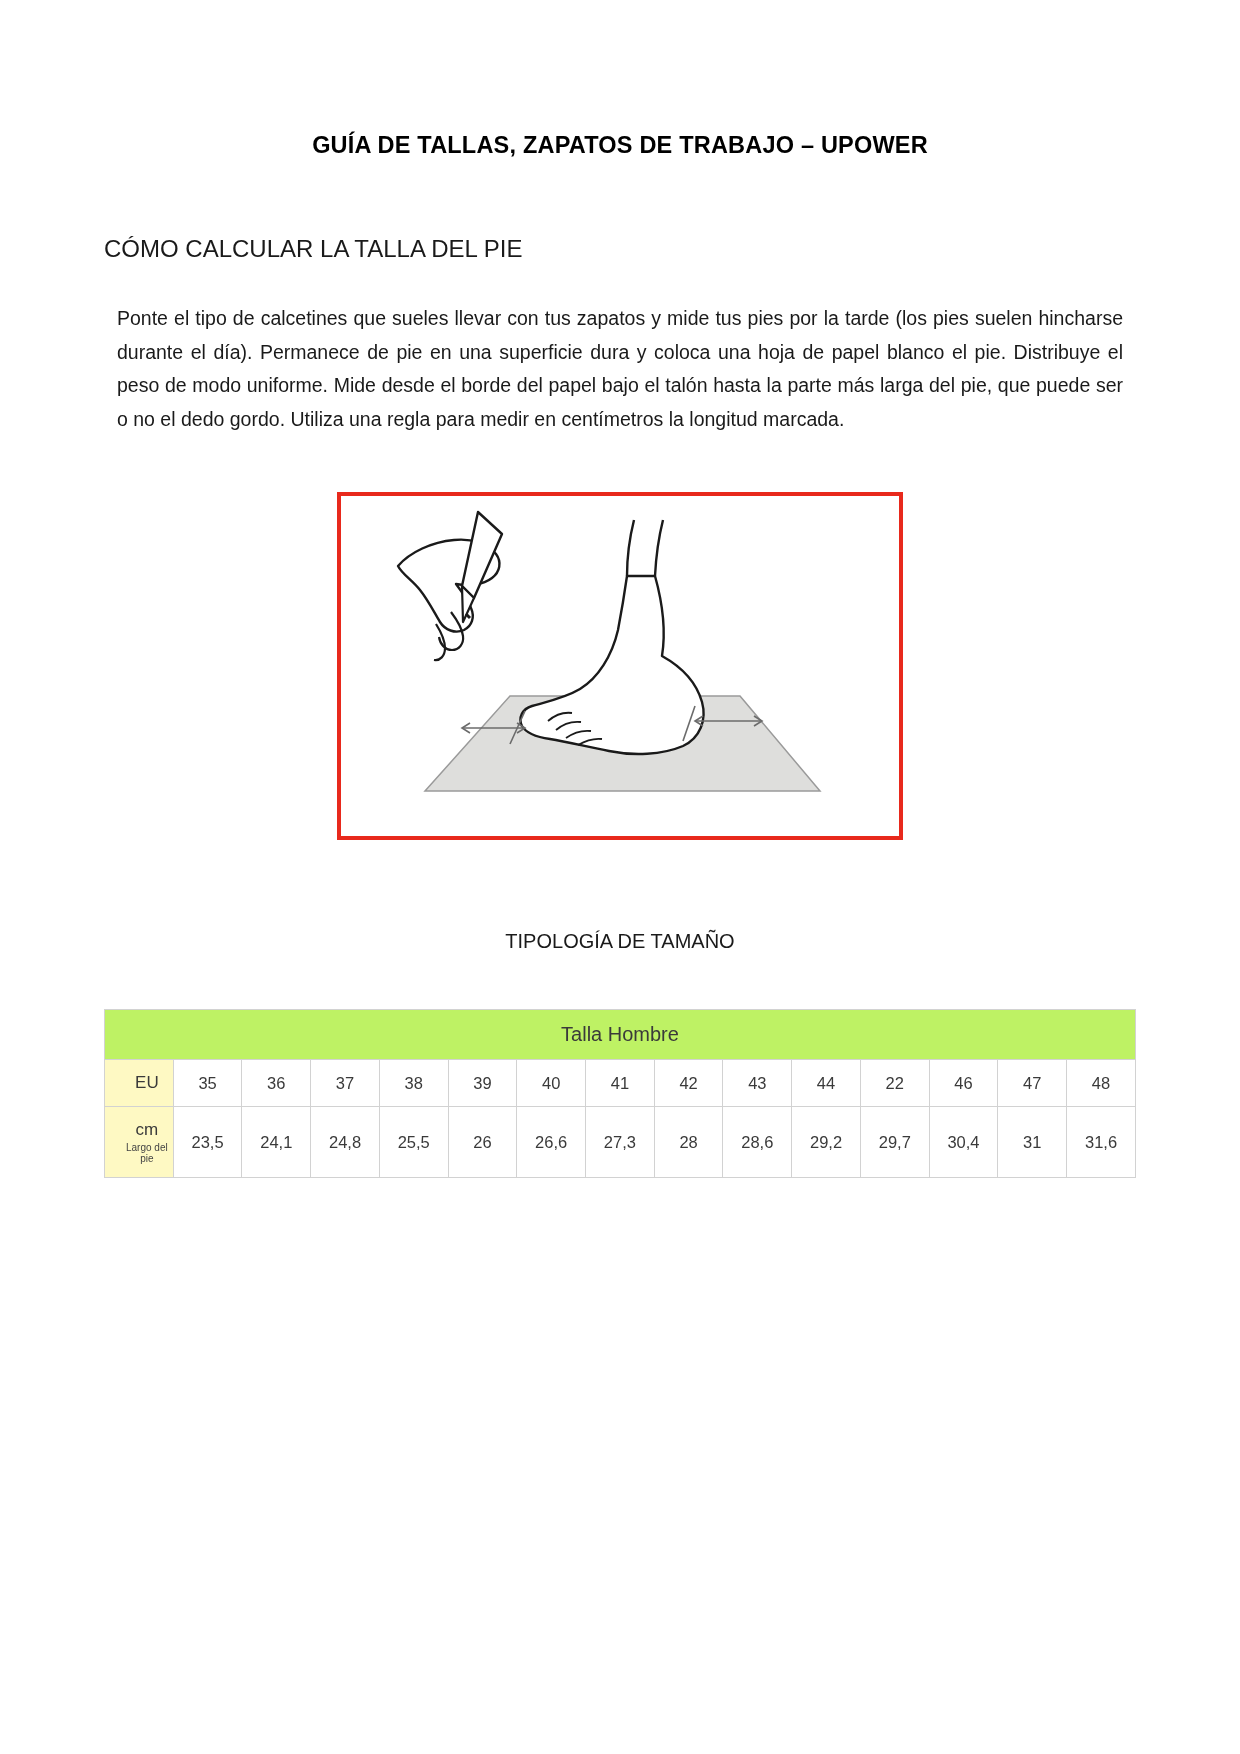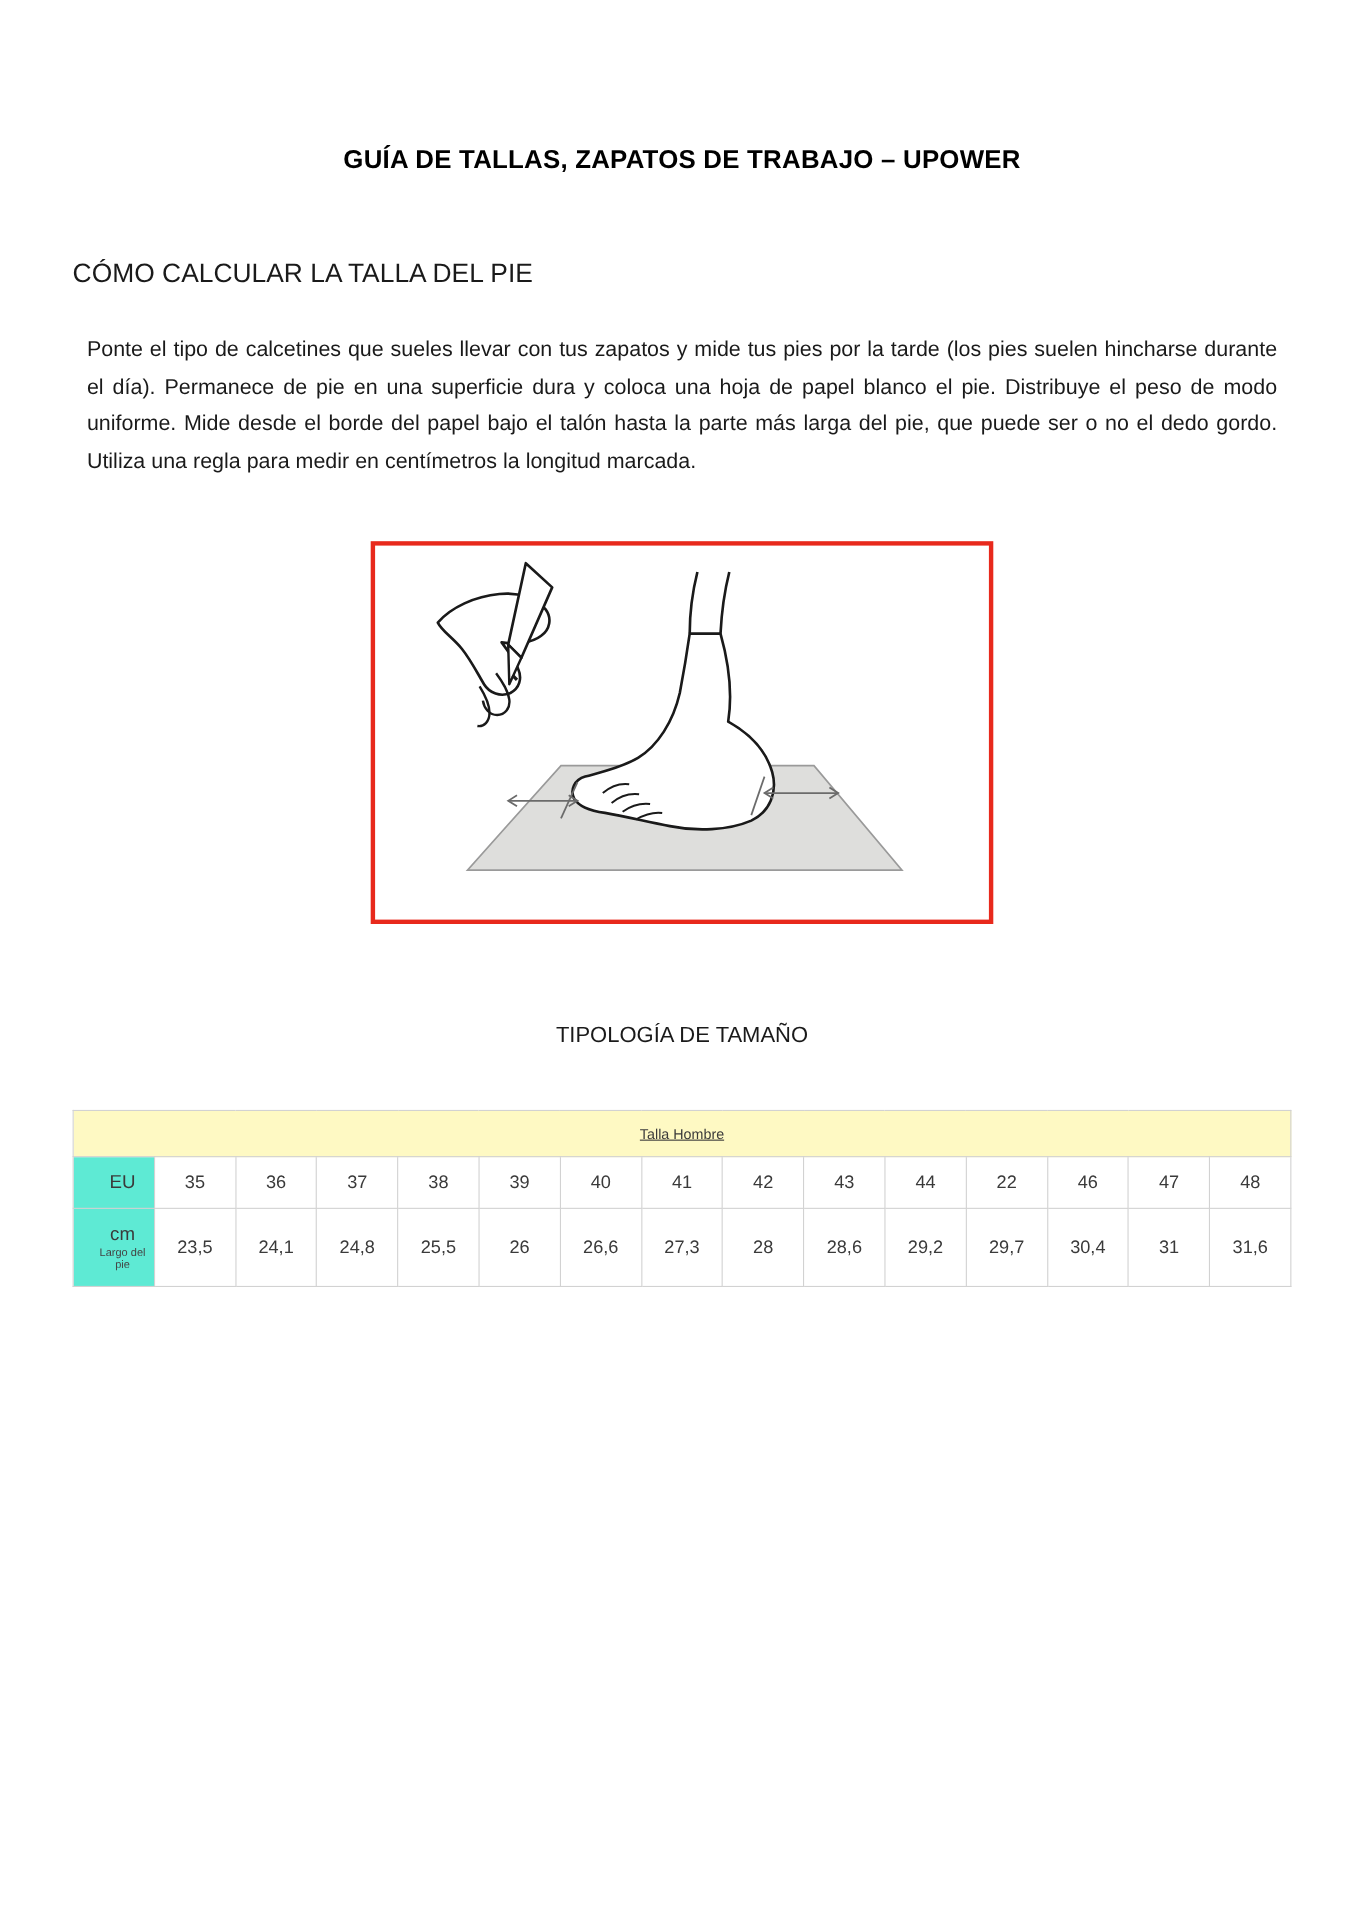--- a/index.html
+++ b/index.html
@@ -12,21 +12,21 @@
     height: 1754px;
     font-family: "Liberation Sans", sans-serif;
     color: #1a1a1a;
     position: relative;
     overflow: hidden;
   }
   .page {
     width: 1240px;
     height: 1374px;
     box-sizing: border-box;
-    padding: 0 66px;
+    padding: 0 104px;
     position: relative;
   }
   .doc-title {
     margin: 0;
     padding-top: 132px;
     text-align: center;
     font-size: 23.5px;
     font-weight: bold;
     letter-spacing: 0.2px;
     color: #000000;
@@ -83,33 +83,32 @@
     font-size: 16.5px;
   }
   table.size-table td, table.size-table th {
     border: 1px solid #d2d2d2;
     text-align: center;
     padding: 13px 2px;
     color: #3a3a3a;
     font-weight: normal;
   }
   .tbl-header-row td {
-    background: #fef9c3;
+    background: #bef264;
     text-align: left;
     padding-left: 18px;
     font-weight: bold;
     color: #1a1a1a;
-    font-size: 13px;
+    font-size: 20px;
     border-bottom: 1px solid #d2d2d2;
-    text-decoration: underline;
   }
   .row-label {
     text-align: left;
     padding-left: 18px !important;
-    background: #5eead4;
+    background: #fef9c3;
     color: #2b2b2b;
     font-size: 17px;
   }
   .row-label .sub {
     display: block;
     font-size: 10px;
     color: #444;
     margin-top: 2px;
   }
   .first-col { width: 148px; }

